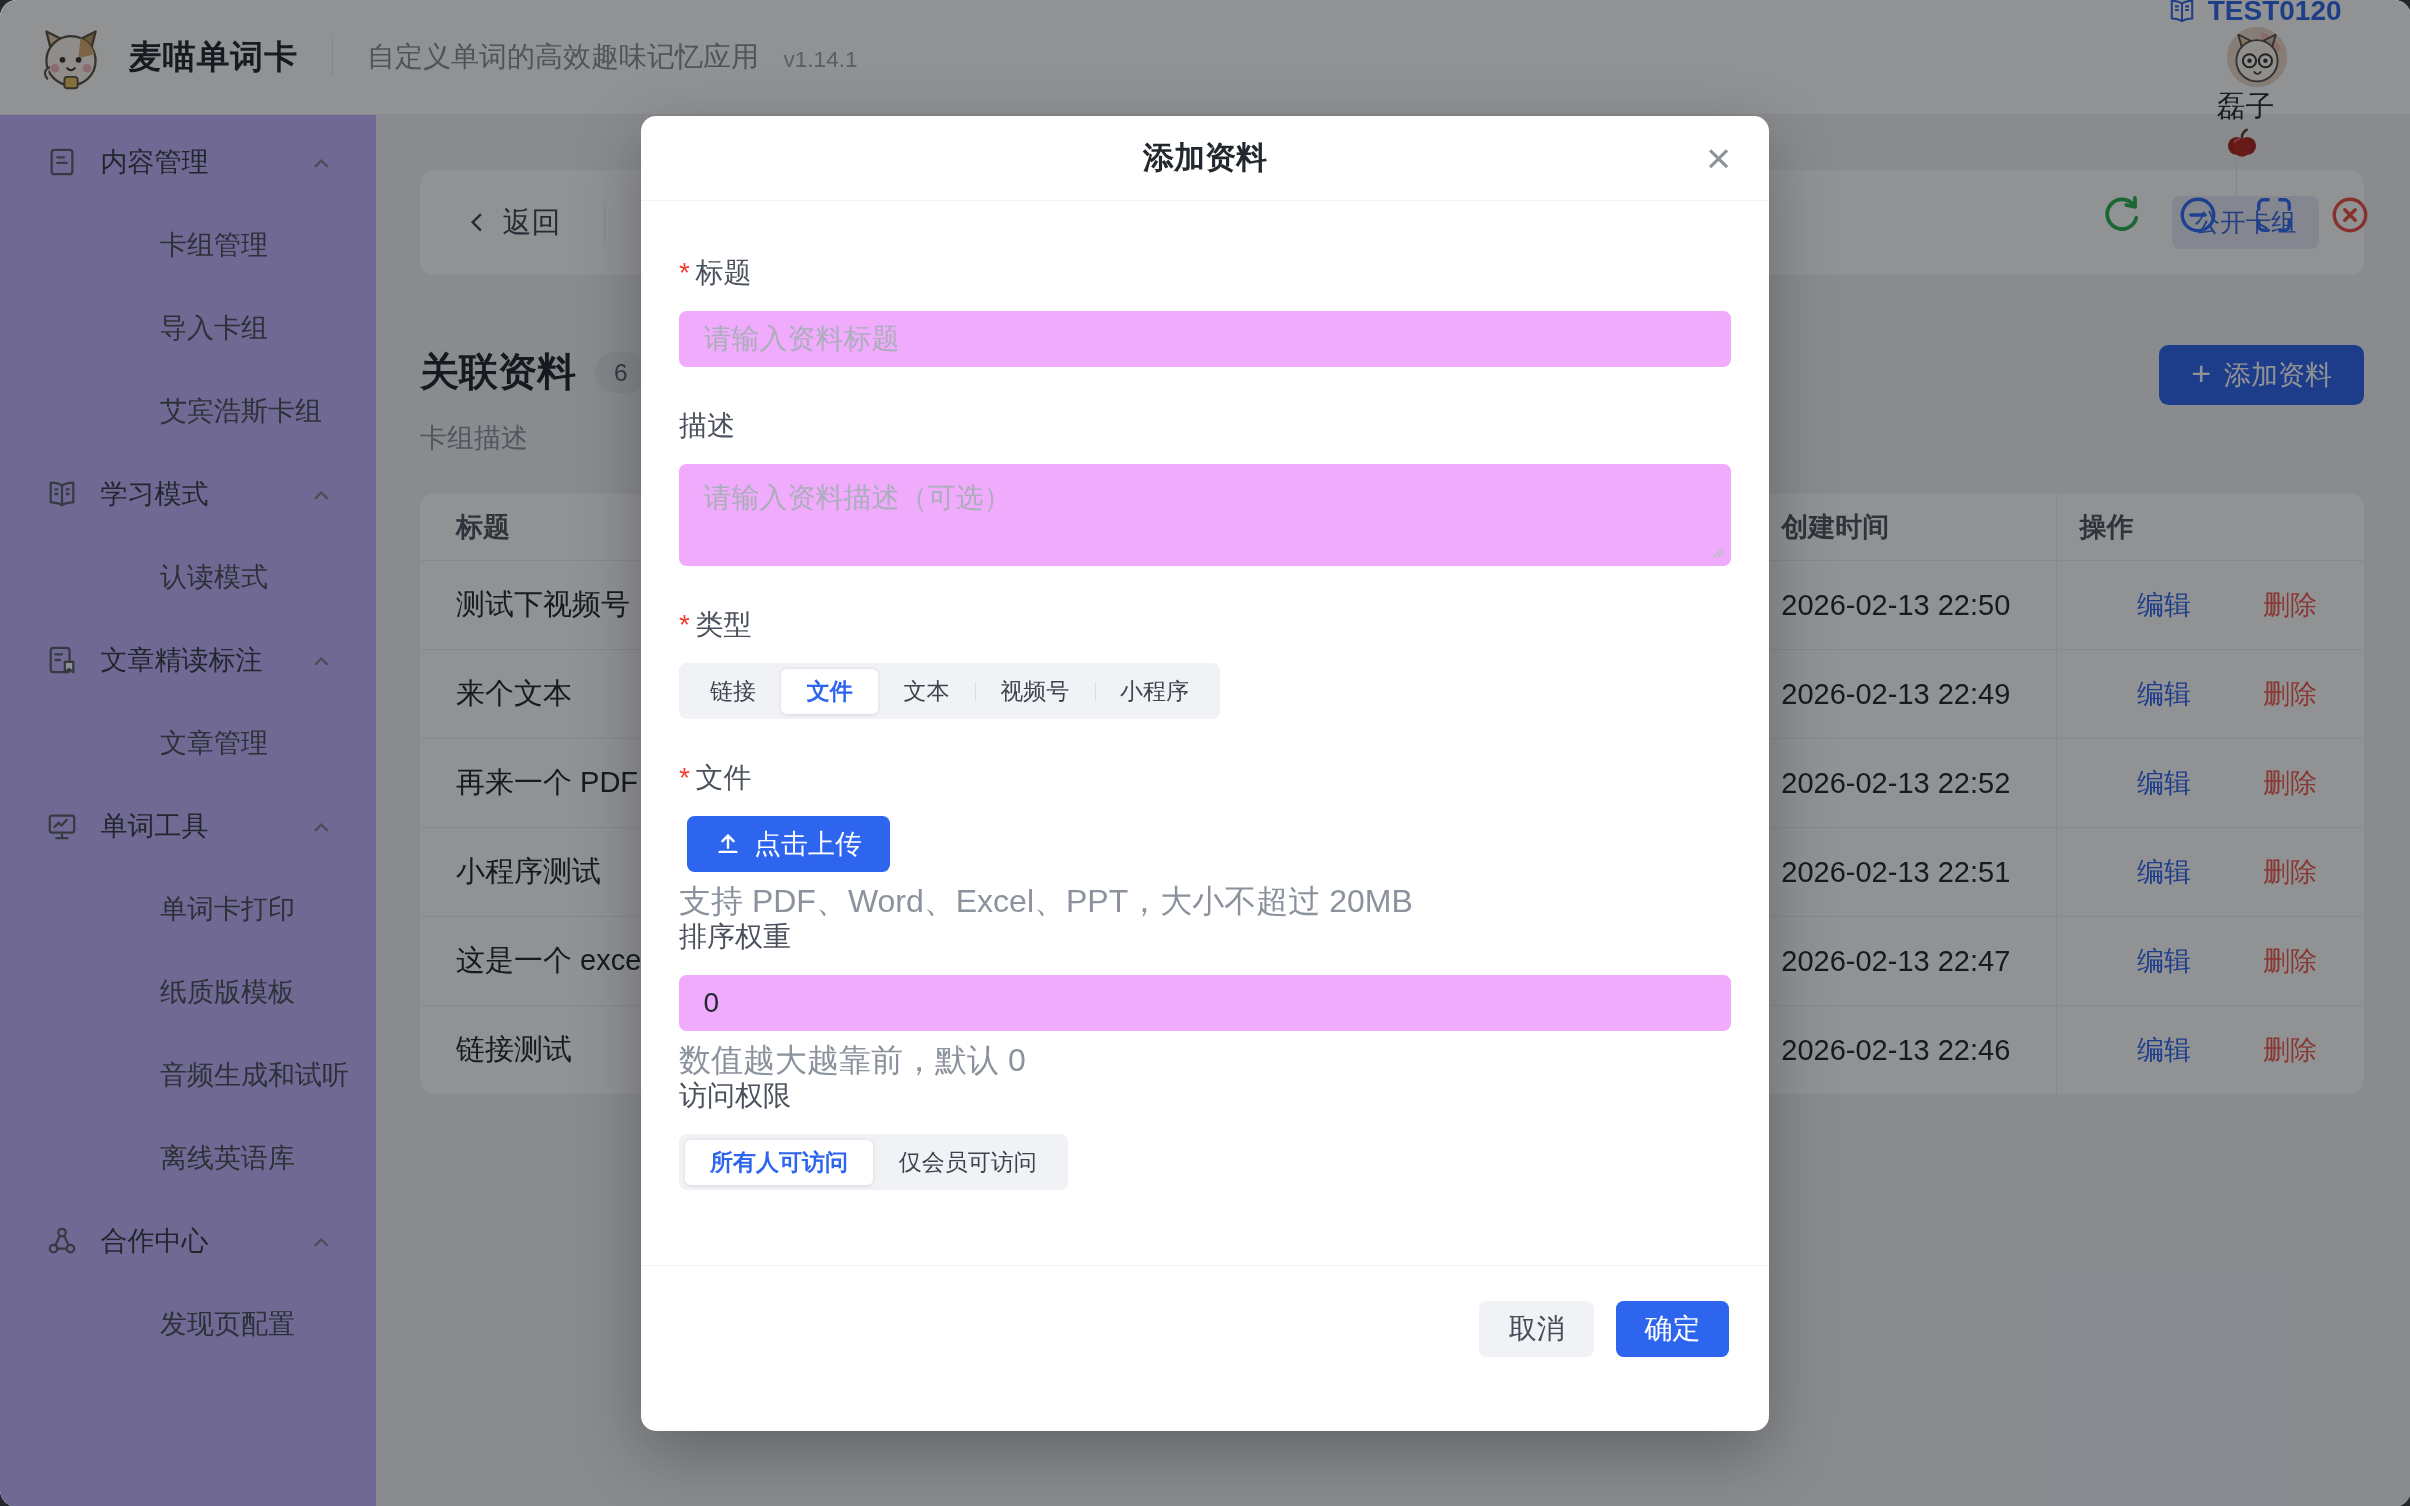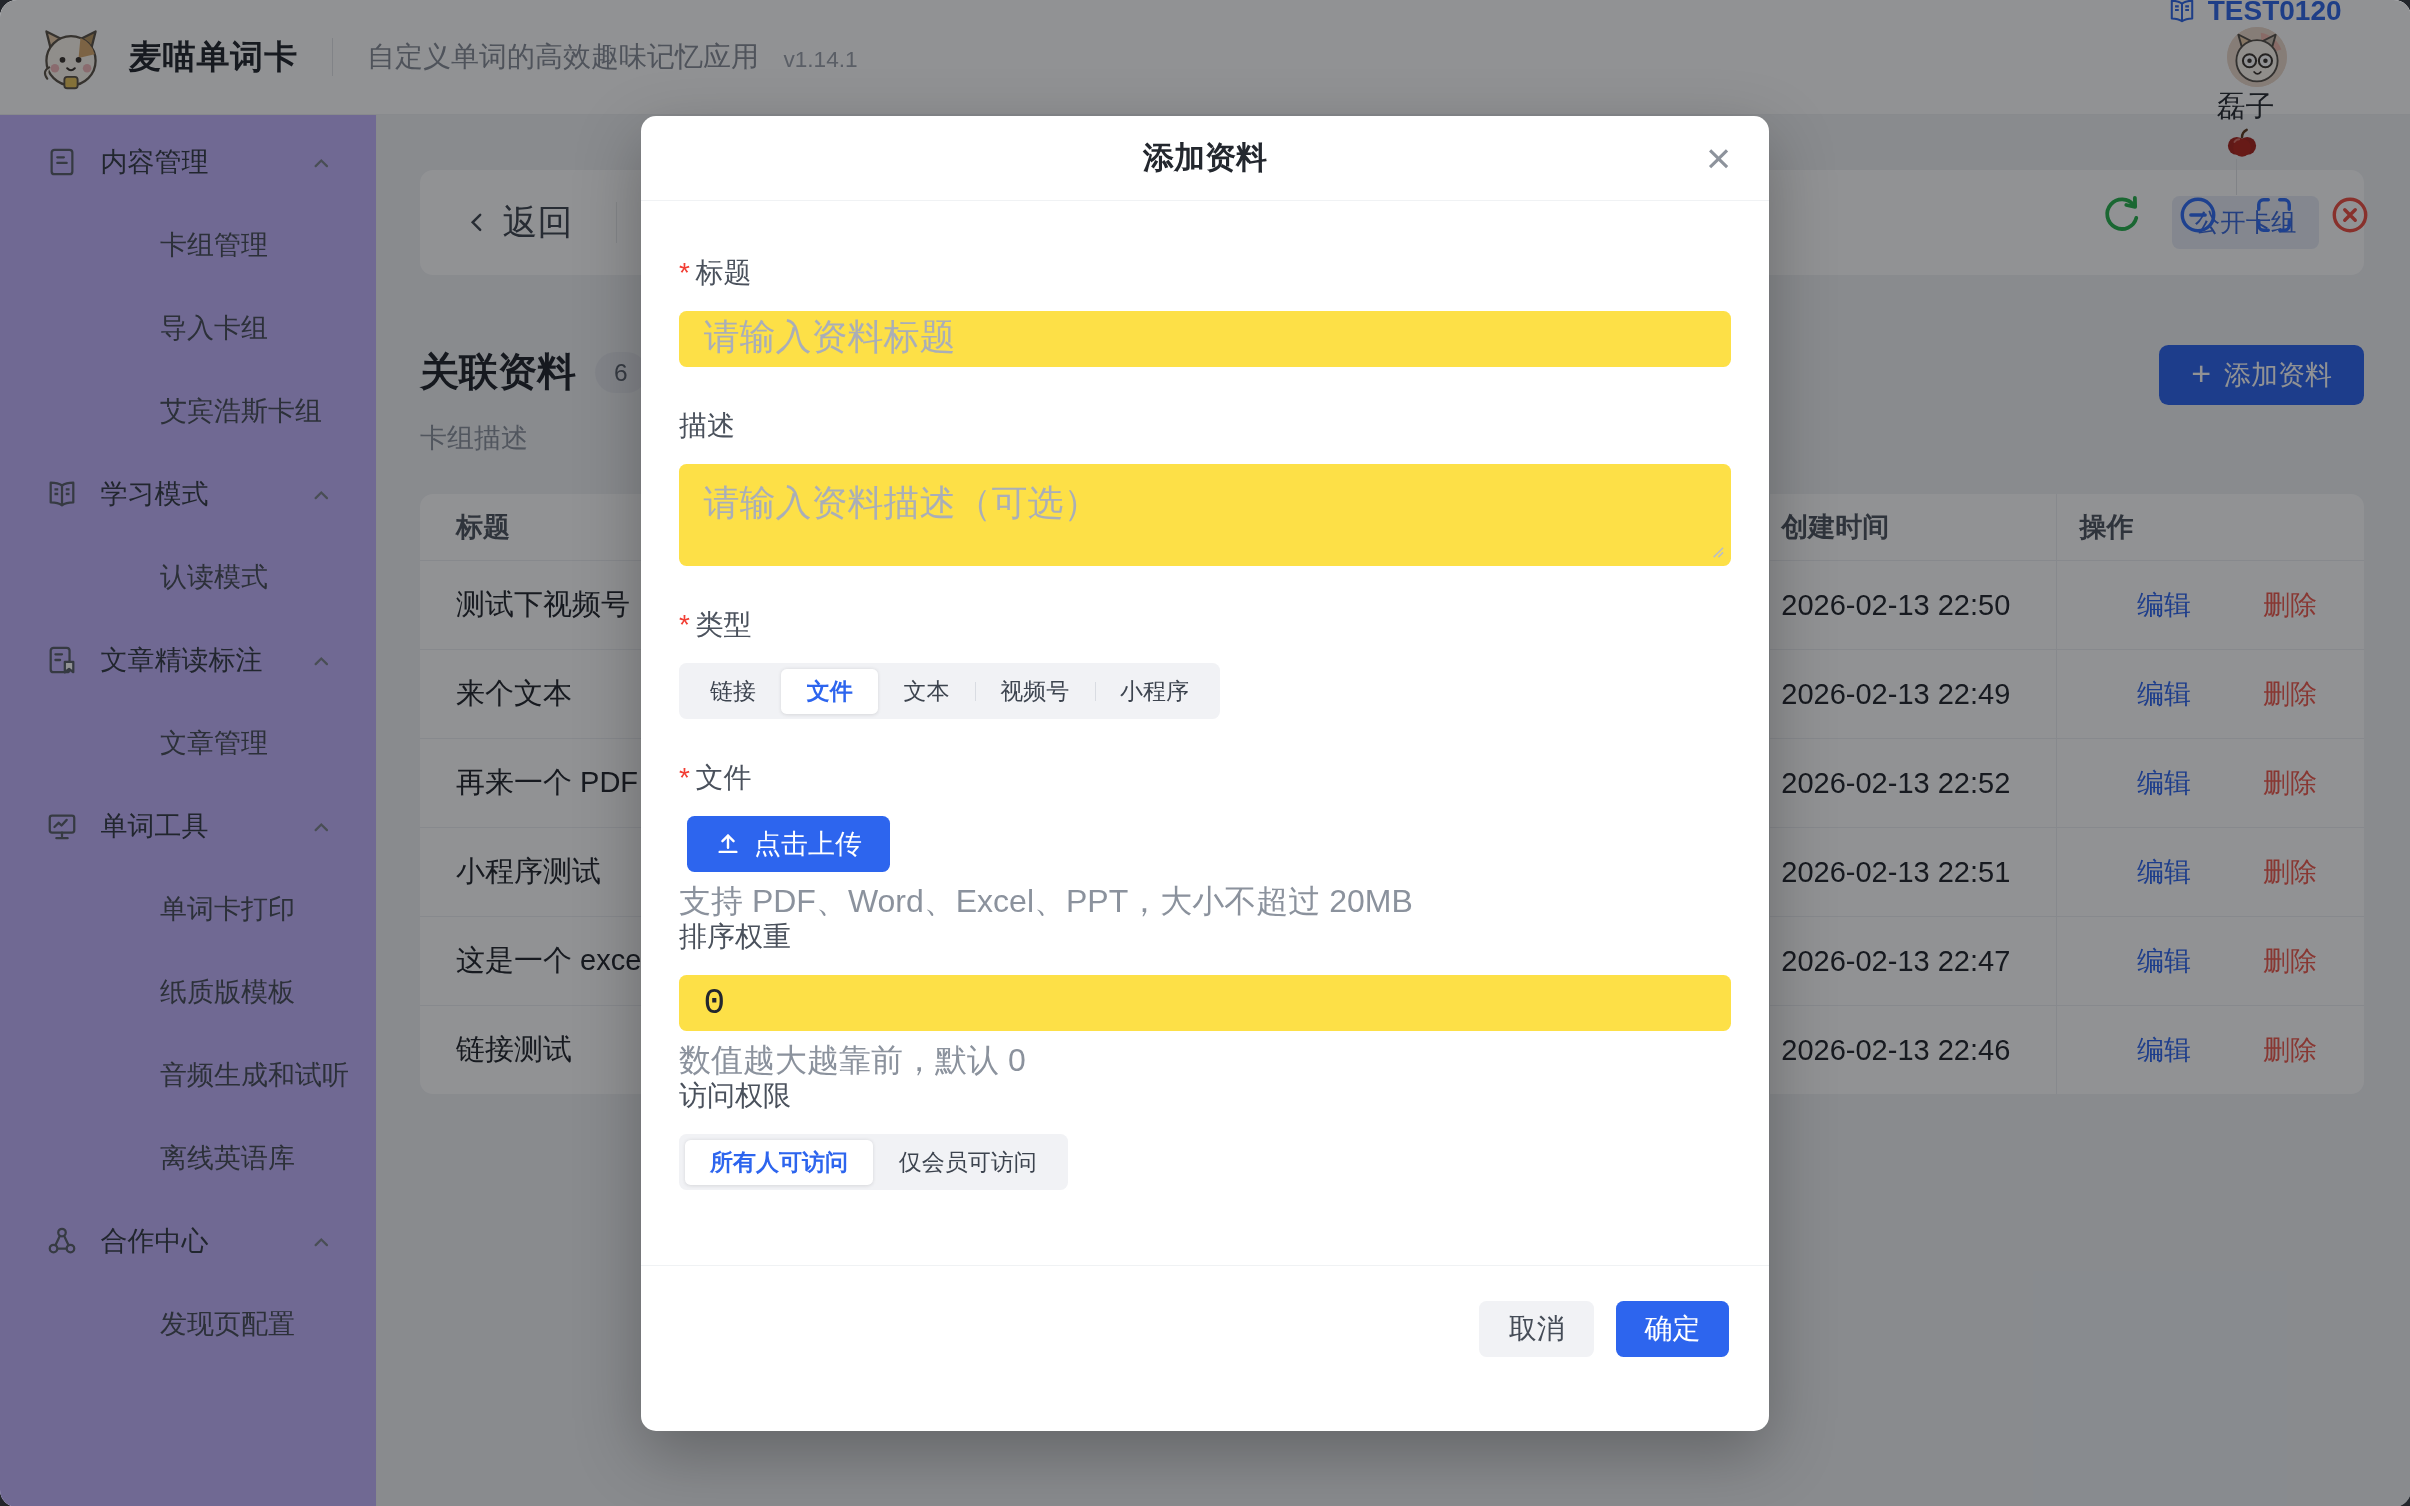--- a/index.html
+++ b/index.html
@@ -30,21 +30,21 @@
   .sidebar { position:absolute; top:115px; left:0; bottom:0; width:377px; background:#c4b5fd; border-right:0.9px solid #eef0f3; padding-top:5.6px; overflow:hidden; z-index:1; }
   .side-item { height:83px; display:flex; align-items:center; font-size:27px; cursor:pointer; }
   .side-item.group { padding-left:46px; color:#343b46; }
   .side-item.group .s-icon { width:32px; height:32px; margin-right:22.6px; flex:0 0 auto; }
   .side-item.group .chev { margin-left:auto; margin-right:43px; width:22.6px; height:22.6px; }
   .side-item.child { padding-left:160px; color:#474e59; }
 
   
   .main { position:absolute; top:115px; left:377px; right:0; bottom:0; padding:55px 47px 0 43px; }
   .top-card { height:105px; background:#fff; border-radius:13px; display:flex; align-items:center; padding:0 45px 0 47px; }
-  .back { display:flex; align-items:center; gap:13px; font-size:35px; color:#3f4650; cursor:pointer; }
+  .back { display:flex; align-items:center; gap:13px; font-size:29px; color:#3f4650; cursor:pointer; }
   .back svg { width:22.6px; height:22.6px; }
   .top-card .vdiv { margin-left:43px; height:41px; background:#e7e9ec; }
   .pub-badge { margin-left:auto; height:53px; line-height:53px; padding:0 22.6px; background:#e7ecf6; color:#3a68da; font-size:25.4px; border-radius:7.5px; }
 
   .section-head { margin-top:70px; display:flex; align-items:flex-start; justify-content:space-between; }
   .sh-titlerow { display:flex; align-items:center; gap:19px; }
   .sh-title { font-size:39px; font-weight:700; color:#1f242b; }
   .count-pill { height:41px; line-height:41px; padding:0 19px; background:#e6e8ed; border-radius:941px; font-size:24.5px; color:#5a616c; font-weight:500; }
   .sh-desc { margin-top:21px; font-size:27px; color:#8b929d; }
   .add-btn { display:inline-flex; align-items:center; gap:13px; height:60px; padding:0 32px; border:none; border-radius:9.4px; background:#2d65ee; color:#fff; font-size:27px; cursor:pointer; font-family:inherit; }
@@ -68,21 +68,21 @@
   .overlay { position:absolute; inset:0; background:rgba(10,13,18,0.45); z-index:10; }
   .modal { position:absolute; left:641px; top:116px; width:1128px; height:1315px; background:#fff; border-radius:15px; z-index:20; display:flex; flex-direction:column; box-shadow:0 22.6px 66px rgba(0,0,0,0.28); }
   .mhead { position:relative; height:85px; flex:0 0 auto; border-bottom:0.9px solid #f0f2f4; display:flex; align-items:center; justify-content:center; }
   .mtitle { font-size:31px; font-weight:600; color:#23272e; }
   .mclose { position:absolute; right:38px; top:50%; transform:translateY(-50%); font-size:43px; color:#8d939c; line-height:1; cursor:pointer; }
   .mbody { padding:53px 38px 0 38px; flex:0 0 auto; }
   .fg { margin-bottom:40px; }
   .fg.tight { margin-bottom:0; }
   .flabel { font-size:28px; color:#4a515c; line-height:38px; margin-bottom:19px; }
   .flabel.req::before { content:"*"; color:#f23d33; margin-right:5.6px; }
-  .field { width:100%; height:56px; background:#fde047; border:none; outline:none; border-radius:7.5px; padding:0 24.5px; font-size:36px; color:#23272e; font-family:Liberation Mono, monospace; }
+  .field { width:100%; height:56px; background:#f0abfc; border:none; outline:none; border-radius:7.5px; padding:0 24.5px; font-size:28px; color:#23272e; font-family:Liberation Sans, sans-serif; }
   .field::placeholder { color:#a9aeb8; }
   .ta-wrap { position:relative; }
   textarea.field { height:102px; padding:15px 24.5px; resize:none; display:block; }
   .ta-corner { position:absolute; right:5.6px; bottom:7.5px; width:17px; height:17px; }
   .seg { display:inline-flex; background:#f1f2f5; border-radius:7.5px; padding:5.6px; }
   .seg-item { position:relative; height:45px; line-height:45px; padding:0 25.4px; font-size:23px; color:#3d444f; border-radius:5.6px; cursor:pointer; white-space:nowrap; }
   .seg-item.selected { background:#fff; color:#2d65ee; font-weight:600; box-shadow:0 0.9px 3.8px rgba(31,35,41,0.12); }
   .seg-item.sep::before { content:""; position:absolute; left:0; top:13px; width:0.9px; height:19px; background:#d9dce2; }
   .upload-btn { display:inline-flex; align-items:center; gap:13px; height:56px; padding:0 28px; background:#2d65ee; color:#fff; border:none; border-radius:7.5px; font-size:27px; cursor:pointer; font-family:inherit;margin-left:8px; }
   .hint { margin-top:12px; font-size:32px; color:#8b929d; line-height:34px; }

